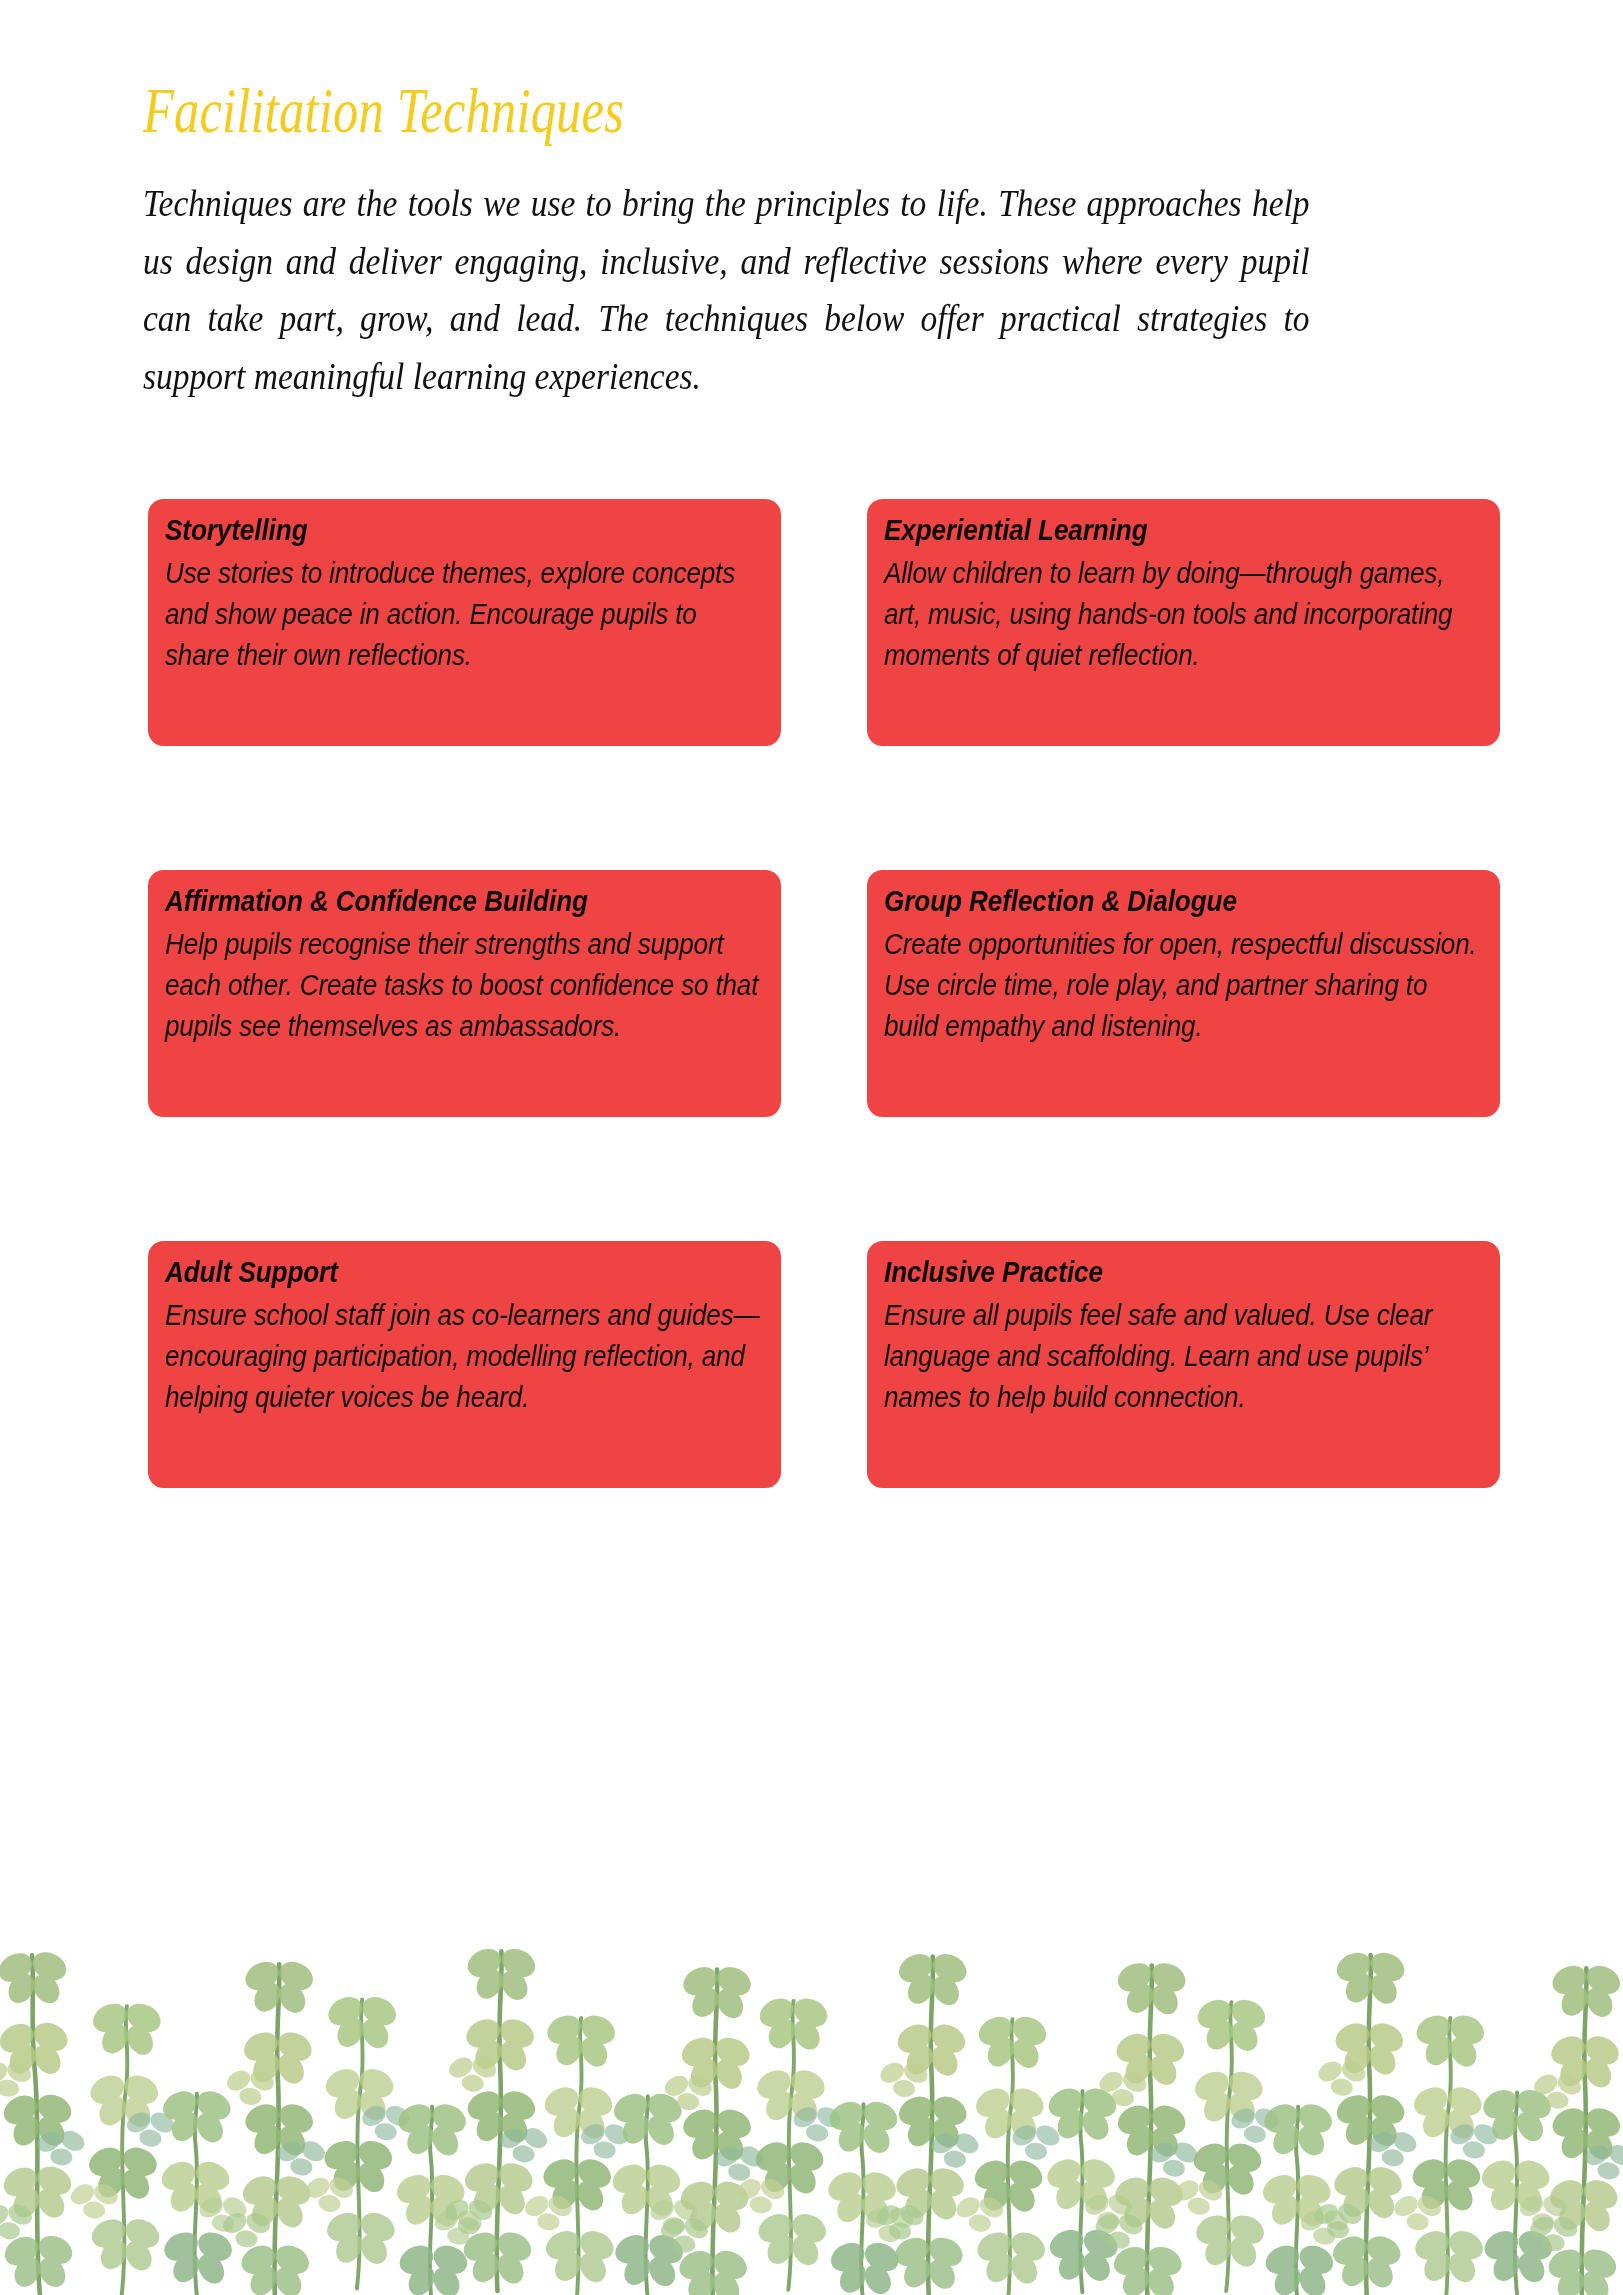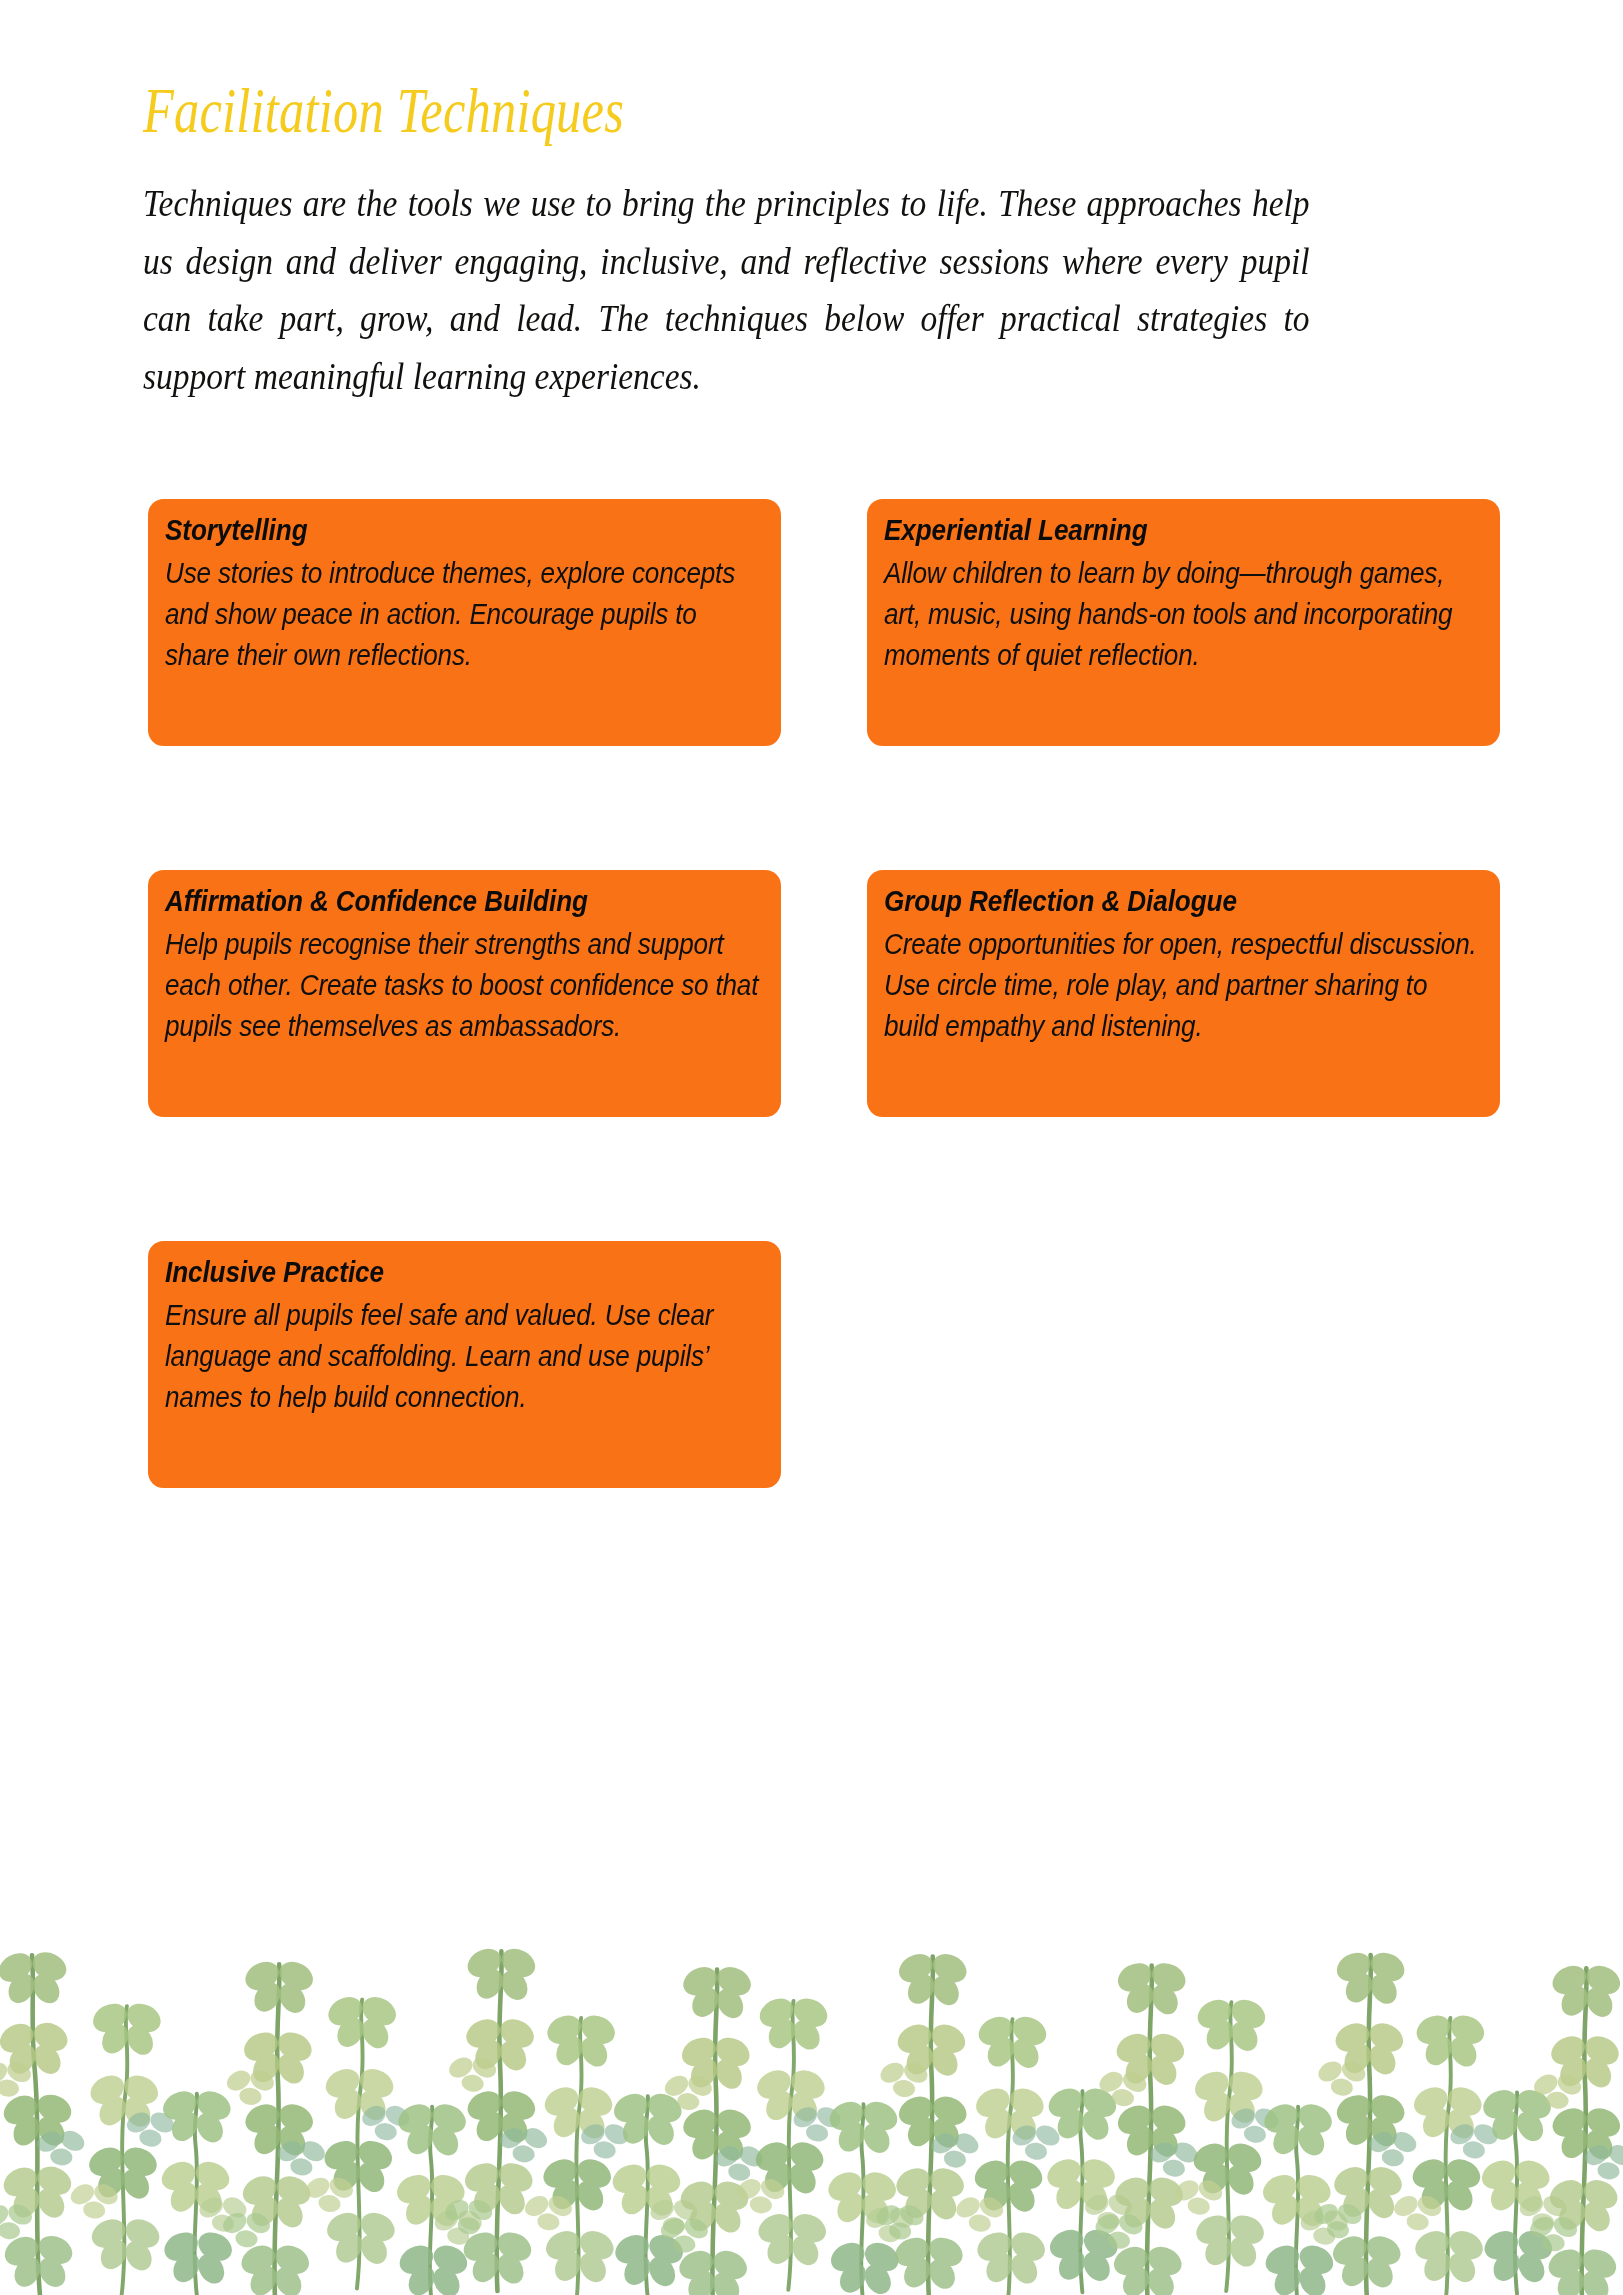--- a/index.html
+++ b/index.html
@@ -61,21 +61,21 @@
     left:148px;
     top:499px;
     width:1359px;
     display:grid;
     grid-template-columns:633px 633px;
     column-gap:86px;
     row-gap:124px;
   }
 
   .technique-card {
-    background:#f97316;
+    background:#ef4444;
     border-radius:15.7px;
     padding:14.4px 17px 17px 17px;
     min-height:247px;
   }
 
   .card-title {
     font-family:"Liberation Sans", sans-serif;
     font-weight:700;
     font-size:29px;
     line-height:1.22;
@@ -137,20 +137,24 @@
       <div class="card-body">Help pupils recognise their strengths and support each other. Create tasks to boost confidence so that pupils see themselves as ambassadors.</div>
     </div>
 
     <div class="technique-card">
       <div class="card-title">Group Reflection &amp; Dialogue</div>
       <div class="card-body">Create opportunities for open, respectful discussion. Use circle time, role play, and partner sharing to build empathy and listening.</div>
     </div>
 
 
 
+    <div class="technique-card">
+      <div class="card-title">Adult Support</div>
+      <div class="card-body">Ensure school staff join as co-learners and guides—encouraging participation, modelling reflection, and helping quieter voices be heard.</div>
+    </div>
 
     <div class="technique-card">
       <div class="card-title">Inclusive Practice</div>
       <div class="card-body">Ensure all pupils feel safe and valued. Use clear language and scaffolding. Learn and use pupils’ names to help build connection.</div>
     </div>
 
   </div>
 
   <div class="botanical-border">
     <svg viewBox="0 0 2481 560" xmlns="http://www.w3.org/2000/svg">

